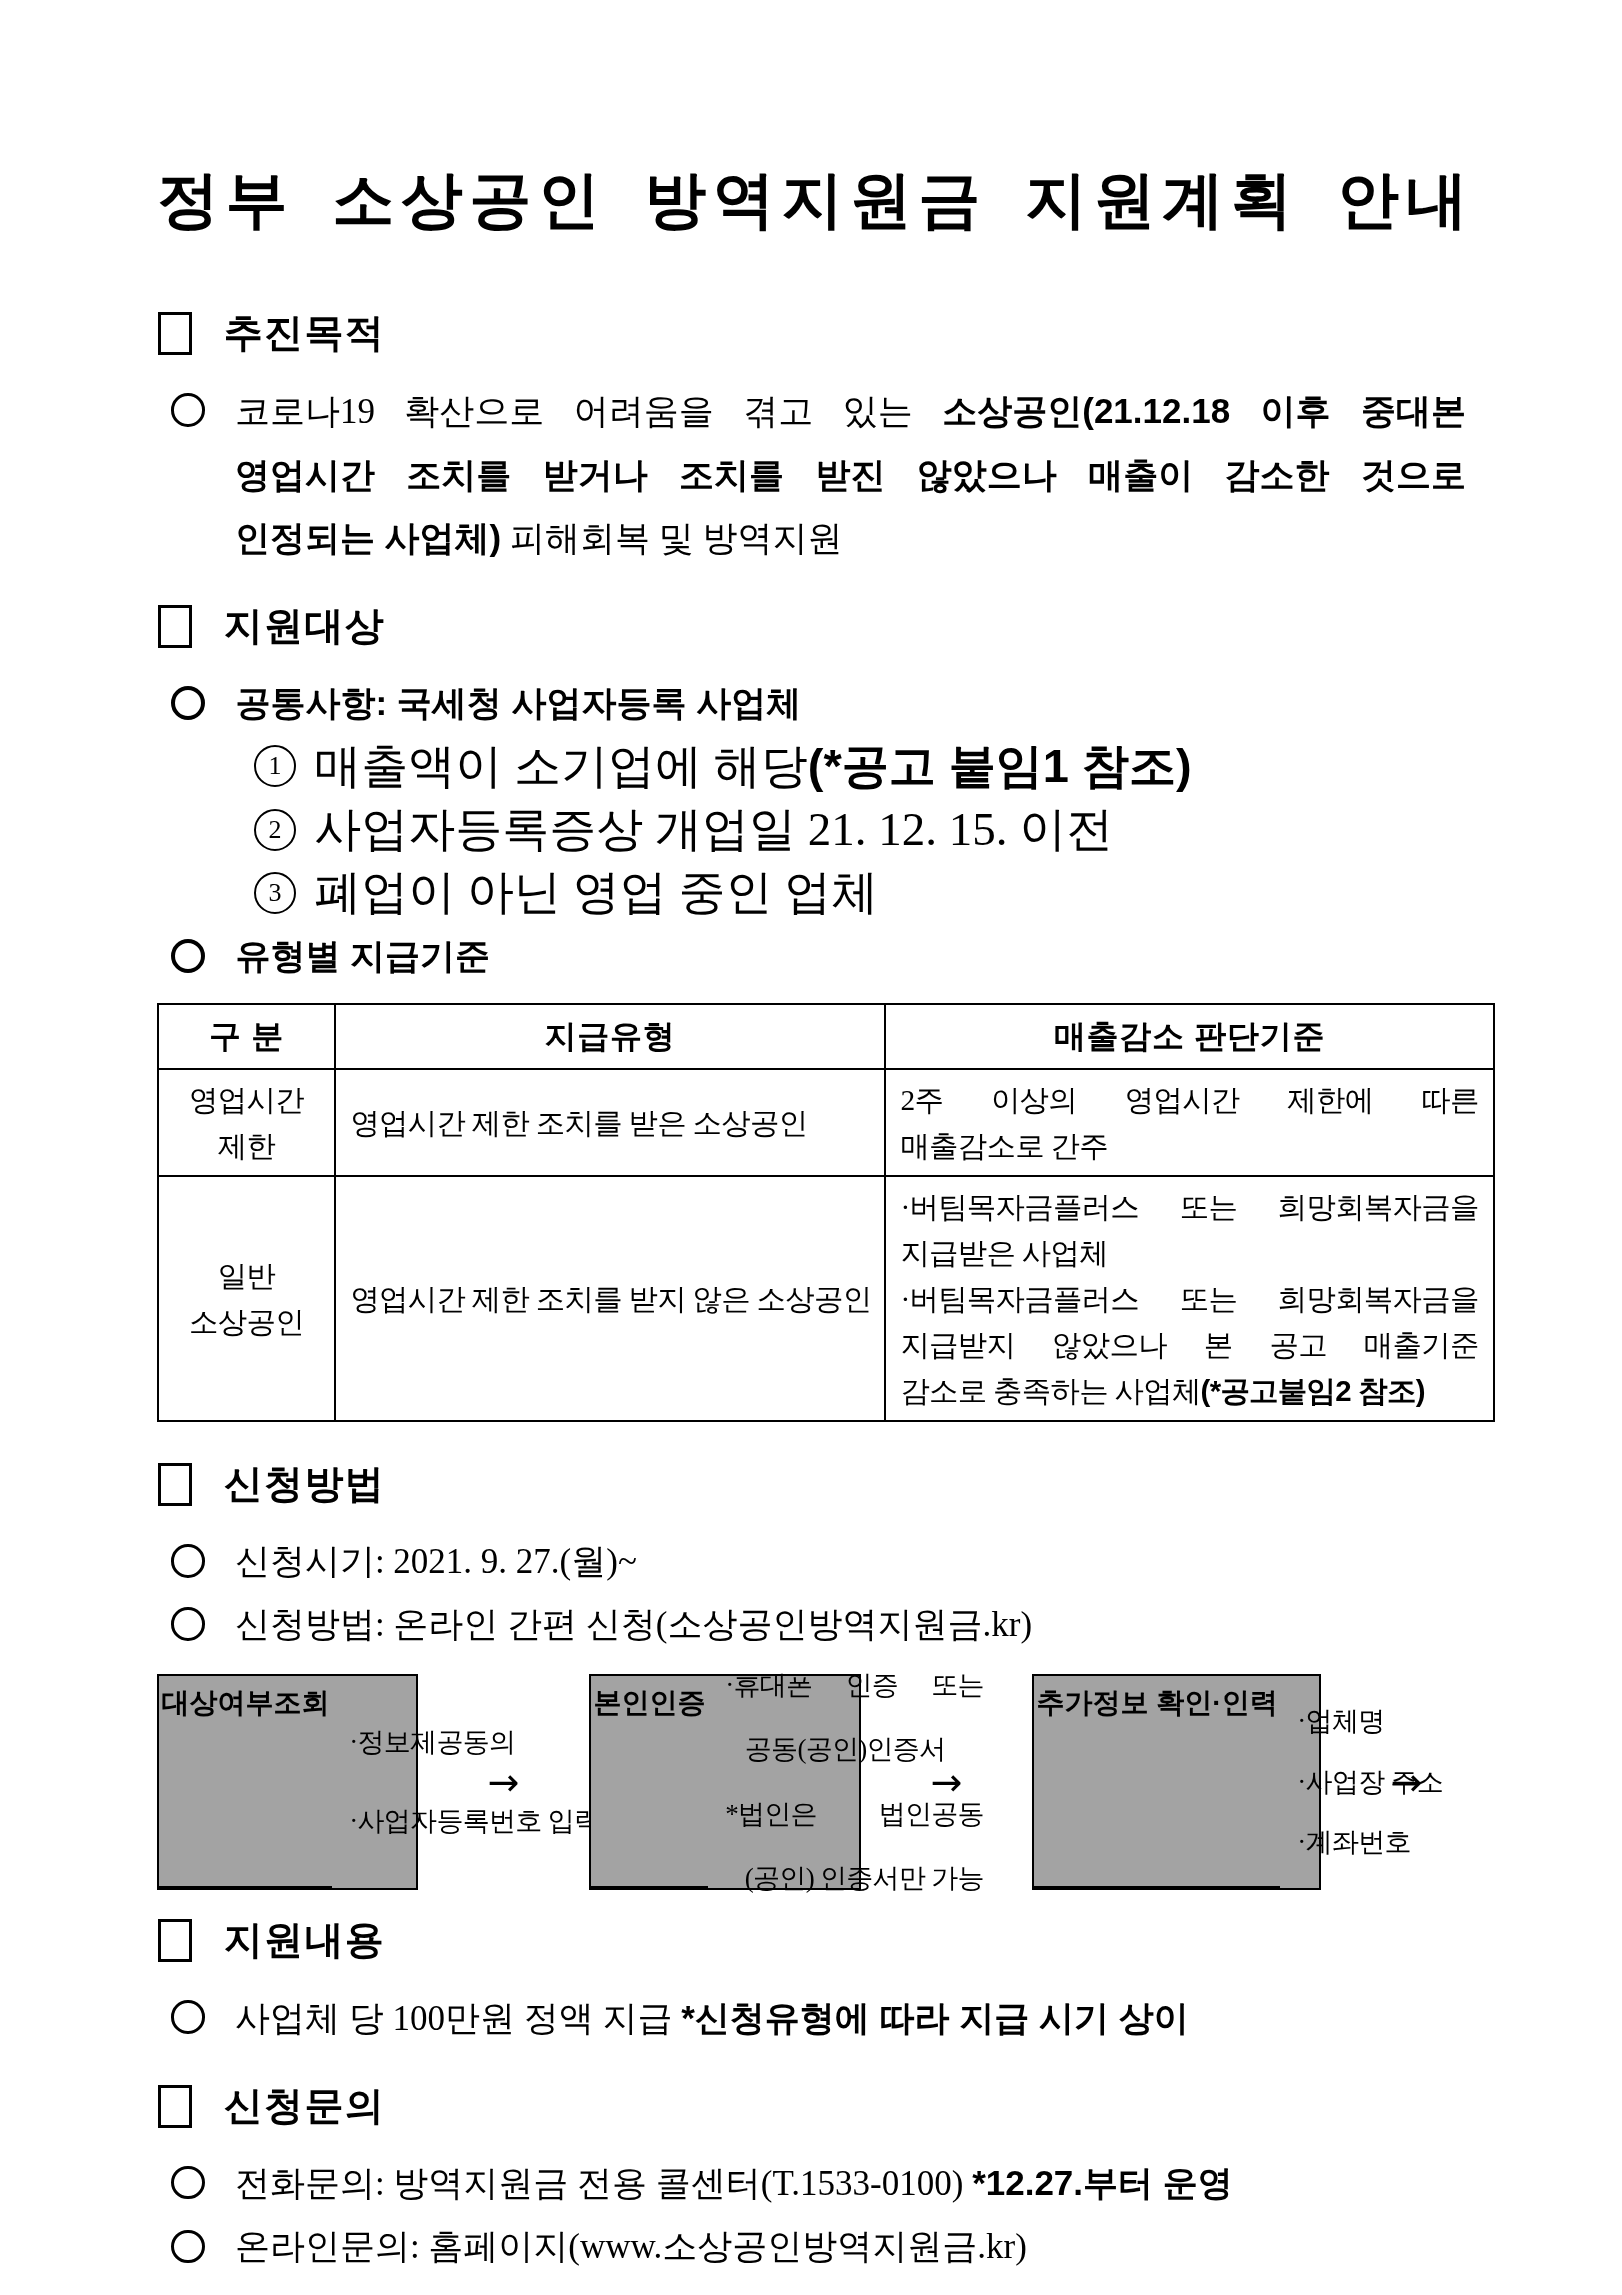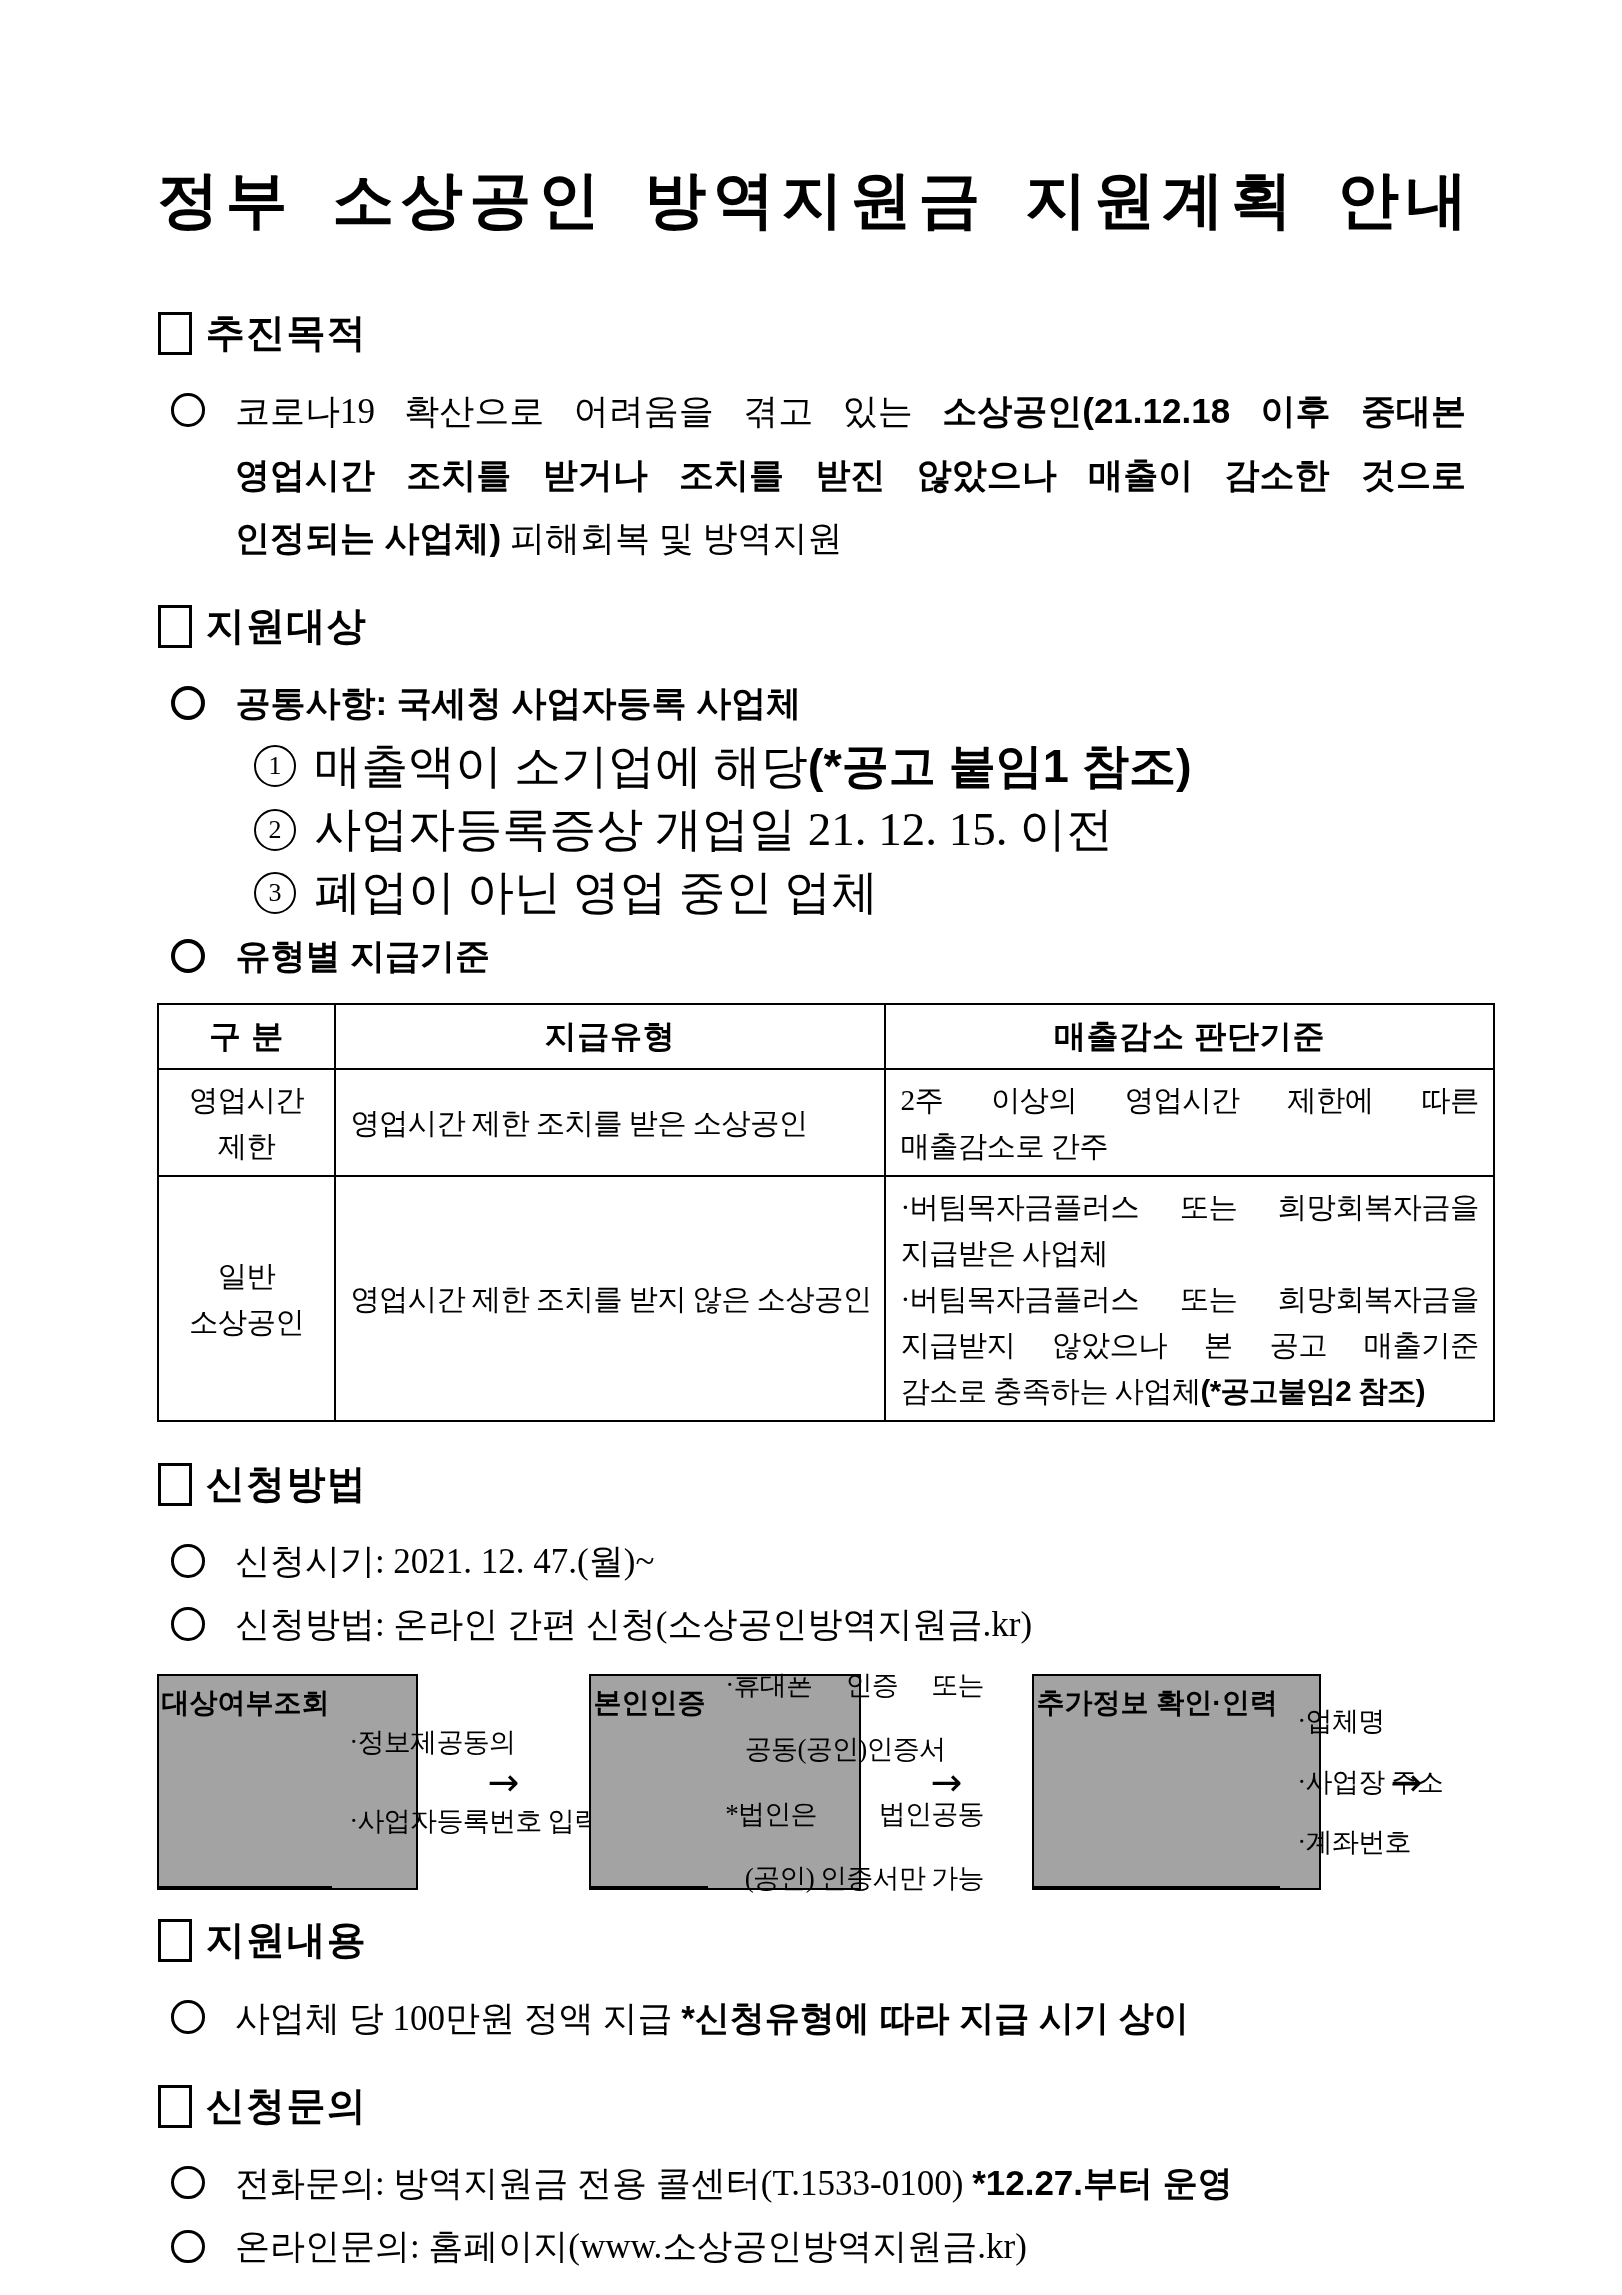--- a/index.html
+++ b/index.html
@@ -11,21 +11,21 @@
 
   .title {
     margin:0 0 60px 0;
     font-family:Liberation Sans, sans-serif;
     font-weight:700; font-size:62px; line-height:1.15;
     text-align:center; letter-spacing:6.5px; word-spacing:14.4px;
     white-space:nowrap;
   }
 
   .sec-h {
-    display:flex; align-items:center; gap:14px;
+    display:flex; align-items:center; gap:32px;
     font-family:"Liberation Sans","DejaVu Sans",sans-serif;
     font-weight:700; font-size:39px; line-height:1.05;
     margin-top:35px; letter-spacing:1.3px;
   }
   .sec-h.first { margin-top:77px; }
   .sq {
     width:27.5px; height:37px; border:3.3px solid #000;
     display:inline-block; flex:none; margin-left:1.3px;
   }
 
@@ -194,21 +194,21 @@
   </tbody>
     </table>
 
   <div class="sec-h" style="margin-top:41px;">
     <span class="sq"></span>
     <span>신청방법</span>
   </div>
   <div class="bullet">
     <span class="circ"></span>
     <div class="ptext">
-        <div class="line">신청시기: 2021. 12. 47.(월)~</div>
+        <div class="line">신청시기: 2021. 9. 27.(월)~</div>
       </div>
   </div>
   <div class="bullet" style="margin-top:0;">
     <span class="circ"></span>
     <div class="ptext">
         <div class="line">신청방법: 온라인 간편 신청(소상공인방역지원금.kr)</div>
       </div>
   </div>
 
   <div class="flow">

